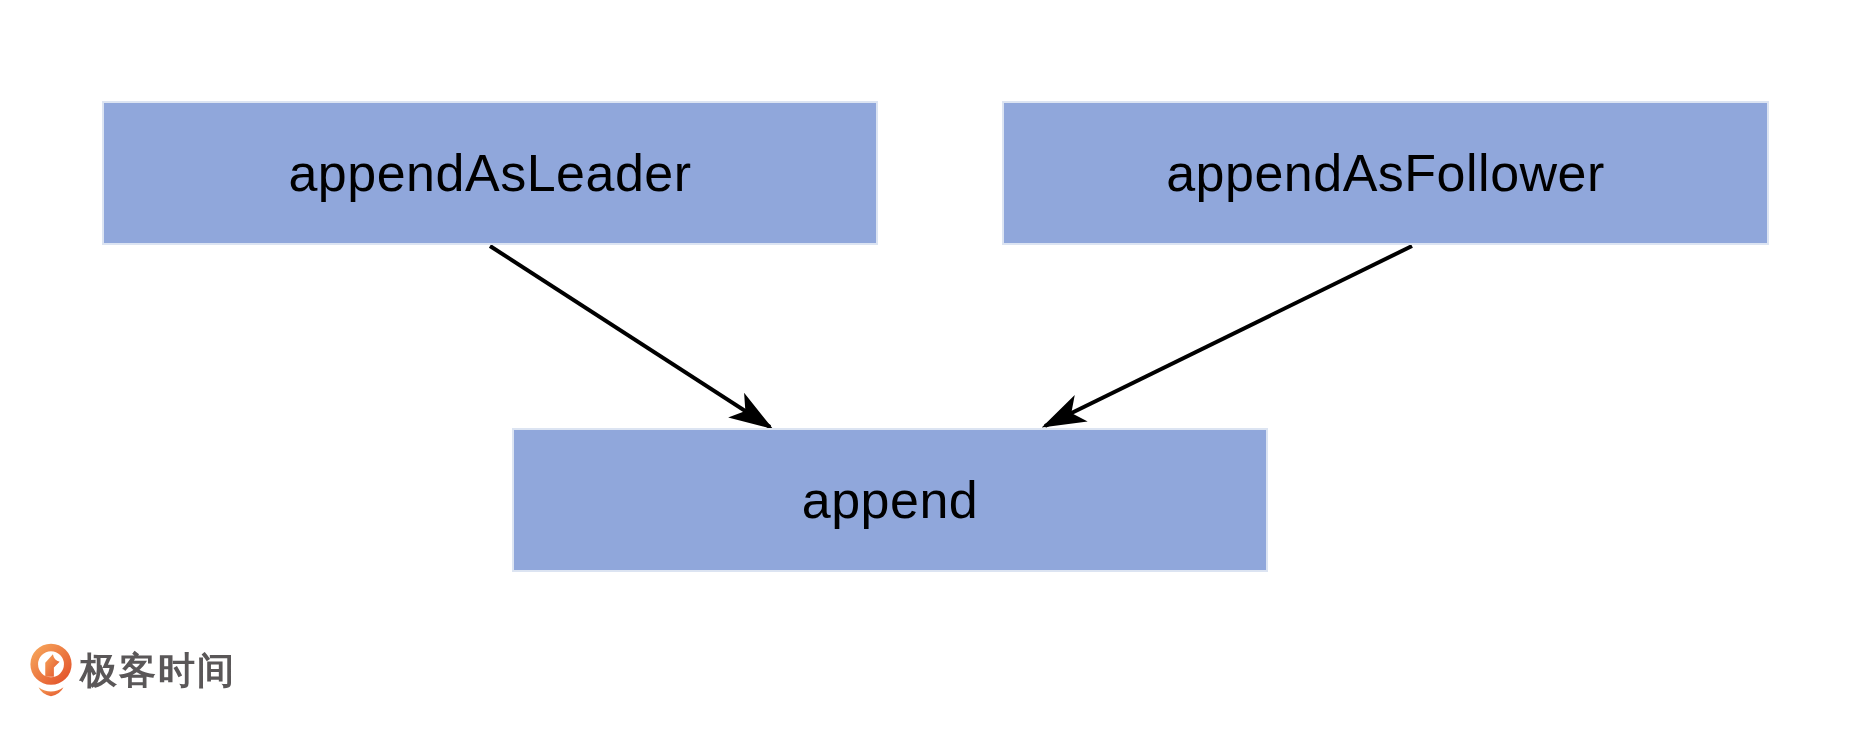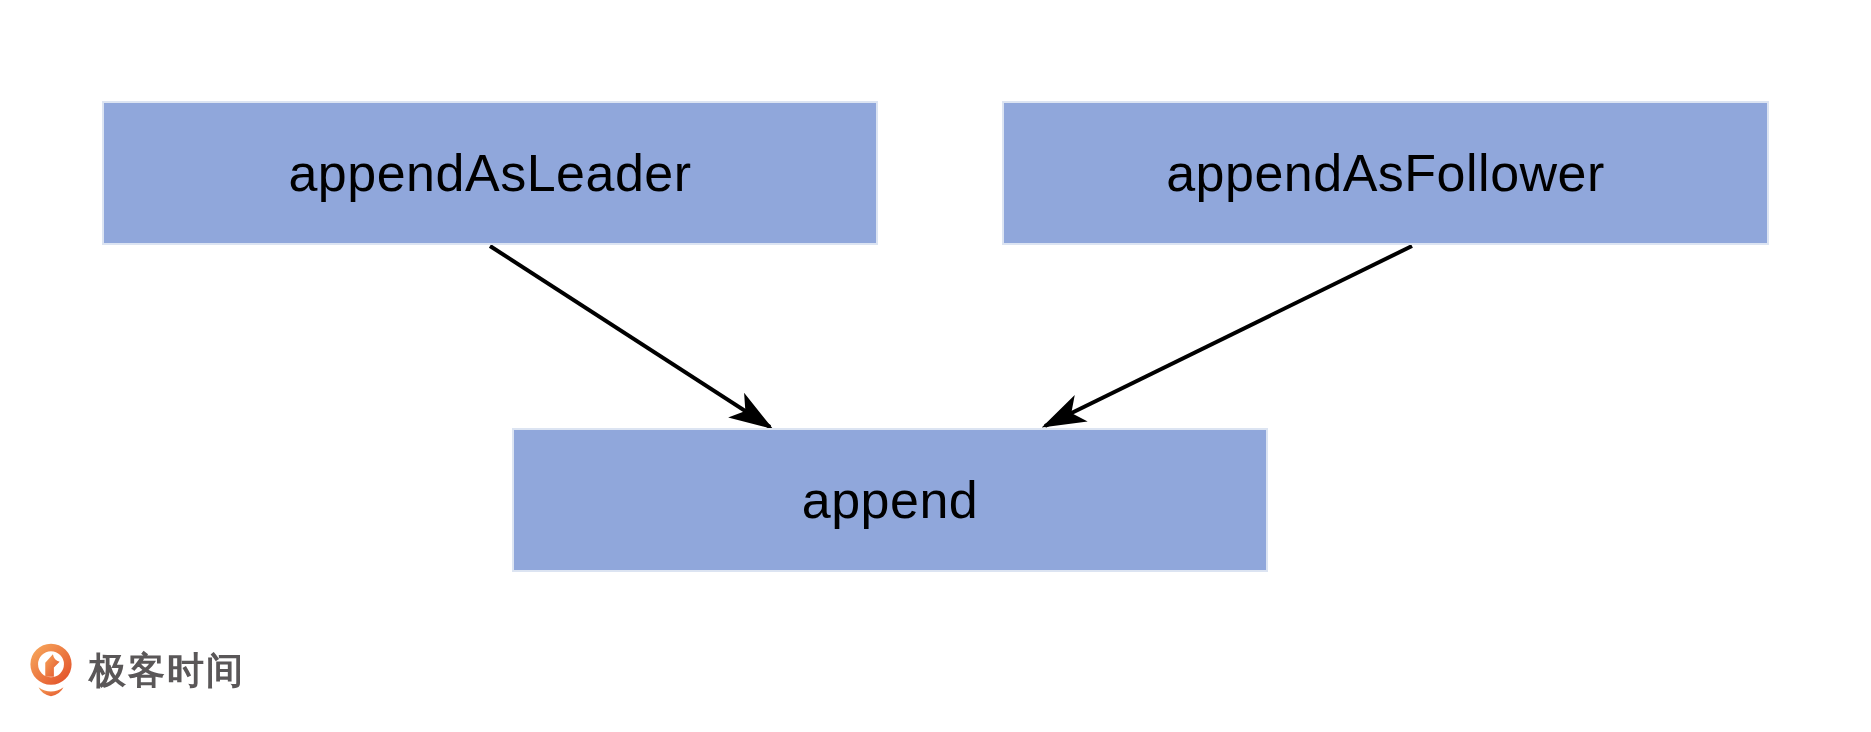--- a/index.html
+++ b/index.html
@@ -39,21 +39,21 @@
   }
   #node-leader   { left: 102px;  top: 101px; width: 776px; height: 144px; }
   #node-follower { left: 1002px; top: 101px; width: 767px; height: 144px; }
   #node-append   { left: 512px;  top: 428px; width: 756px; height: 144px; }
   .brand {
     position: absolute;
     left: 28px;
     top: 642px;
     display: flex;
     align-items: center;
-    gap: 15px;
+    gap: 6px;
   }
   .brand-text {
     font-size: 37px;
     font-weight: 600;
     color: #5a5758;
     letter-spacing: 2px;
     line-height: 1;
   }
 </style>
 </head>

